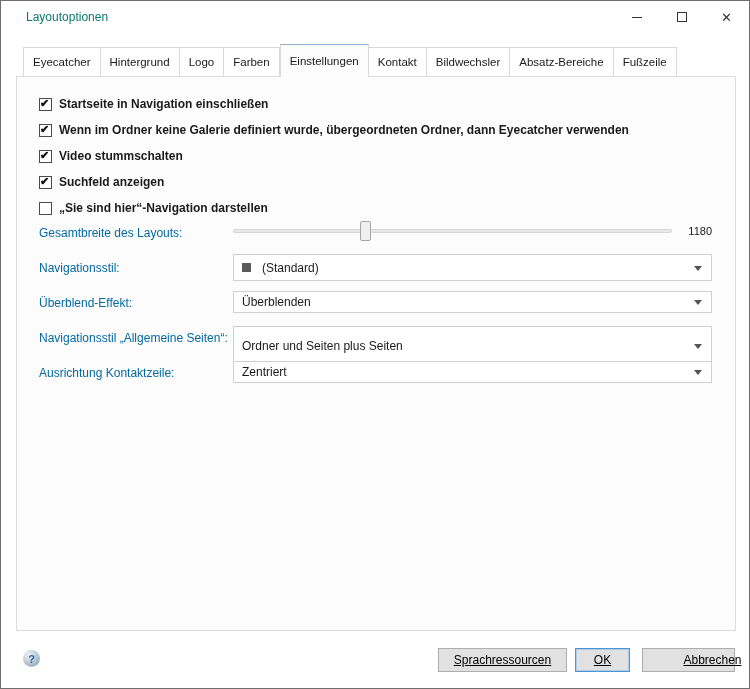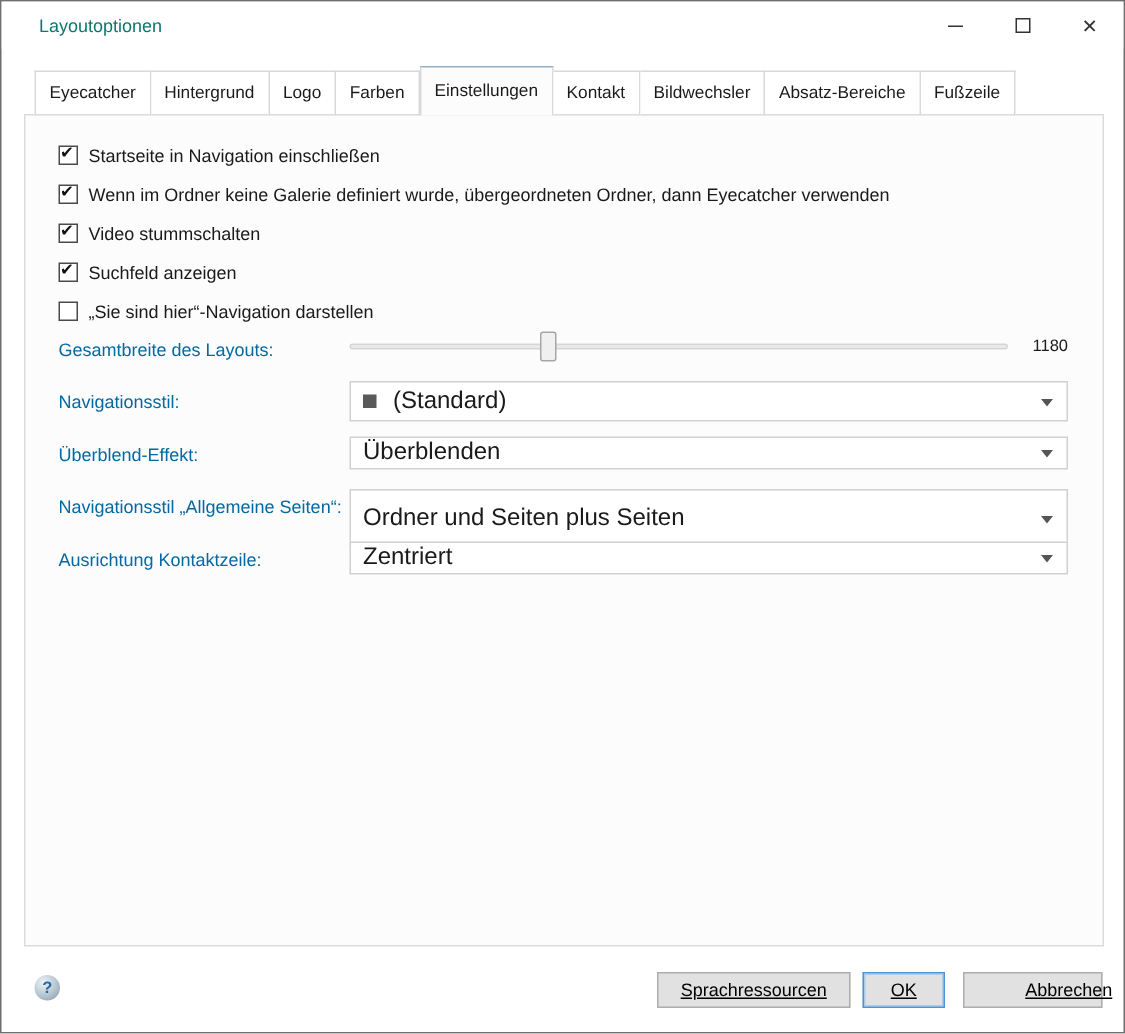--- a/index.html
+++ b/index.html
@@ -41,21 +41,21 @@
     border-top:1px solid #8fb0ca; border-left:1px solid #d9d9d9; border-right:1px solid #d9d9d9;
     border-bottom:none;
   }
 
   
   .panel {
     position:absolute; left:15px; top:75px; width:720px; height:555px;
     background:#fcfcfc; border:1px solid #dcdcdc;
   }
 
-  .check-row { position:absolute; left:22px; display:flex; align-items:flex-start; }
+  .check-row { position:absolute; left:22px; display:flex; align-items:center;font-weight:bold; }
   .checkbox {
     width:13px; height:13px; background:#fff; border:1px solid #4a4a4a;
     position:relative; flex:0 0 auto; cursor:default;
   }
   .checkbox.checked::after {
     content:"✔"; position:absolute; left:0px; top:-2px;
     font-size:11px; color:#111; line-height:13px;
   }
   .check-label { margin-left:7px; font-size:12px; color:#1a1a1a; line-height:14px; }
 
@@ -70,21 +70,21 @@
     position:absolute; left:343px; top:144px; width:11px; height:20px;
     background:#f0f0f0; border:1px solid #a6a6a6; border-radius:2px; cursor:default;
   }
   .slider-value { position:absolute; right:23px; top:148px; font-size:11px; color:#1a1a1a; }
 
   
   .dropdown {
     position:absolute; left:216px; width:479px;
     background:#ffffff; border:1px solid #d0d0d0;
     display:flex; align-items:center; padding:0 22px 0 8px;
-    font-size:16px; color:#1a1a1a; cursor:default;
+    font-size:12px; color:#1a1a1a; cursor:default;
   }
   .dropdown .arrow {
     position:absolute; right:9px; top:50%; margin-top:-2px;
     width:0; height:0; border-left:4px solid transparent; border-right:4px solid transparent;
     border-top:5px solid #555;
   }
   .swatch { width:9px; height:9px; background:#5a5a5a; margin-right:11px; flex:0 0 auto; }
 
   
   .help-icon {

